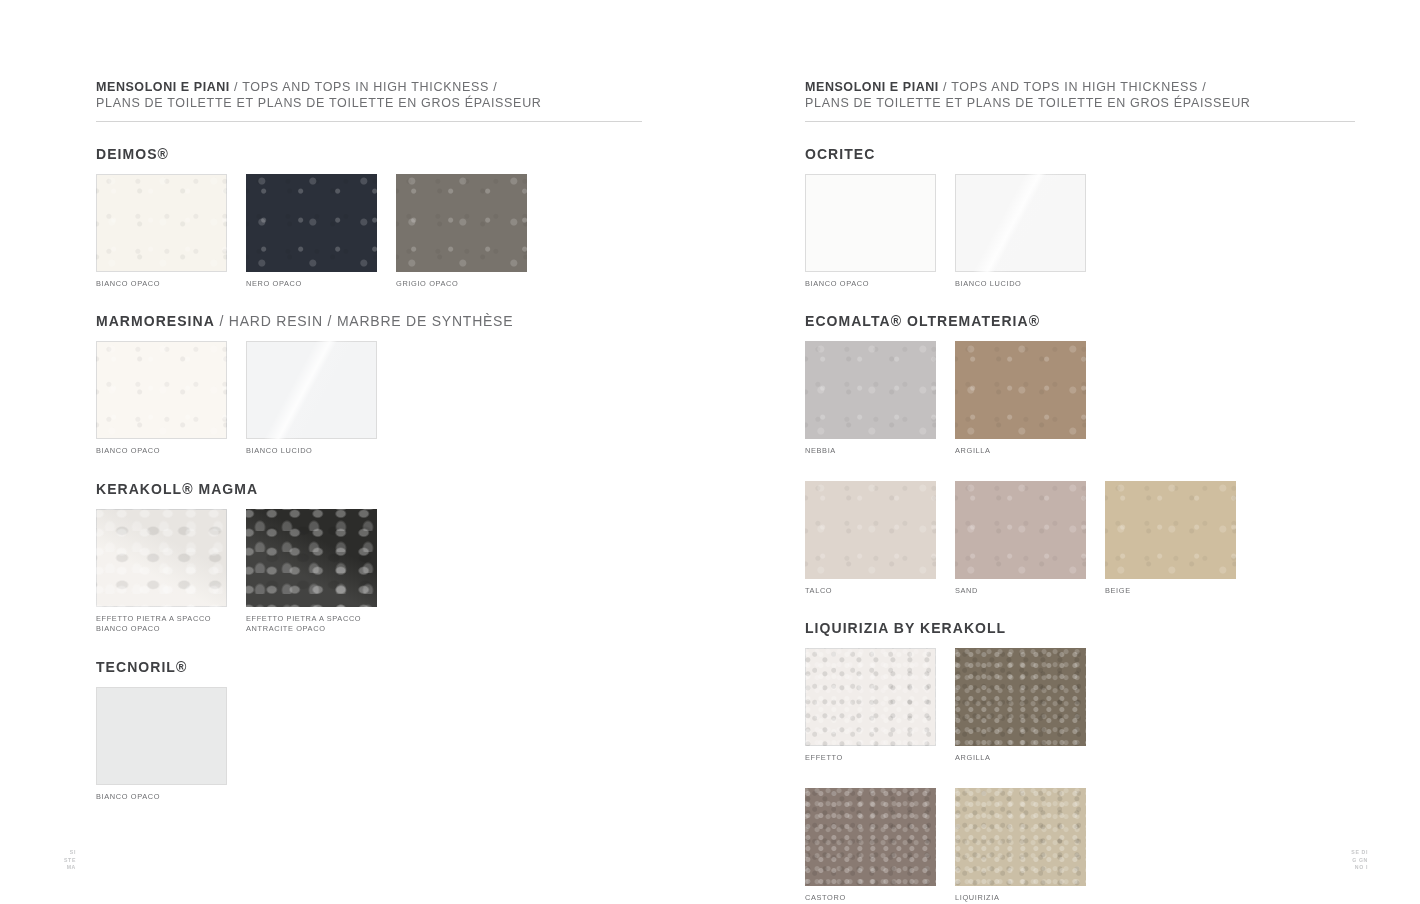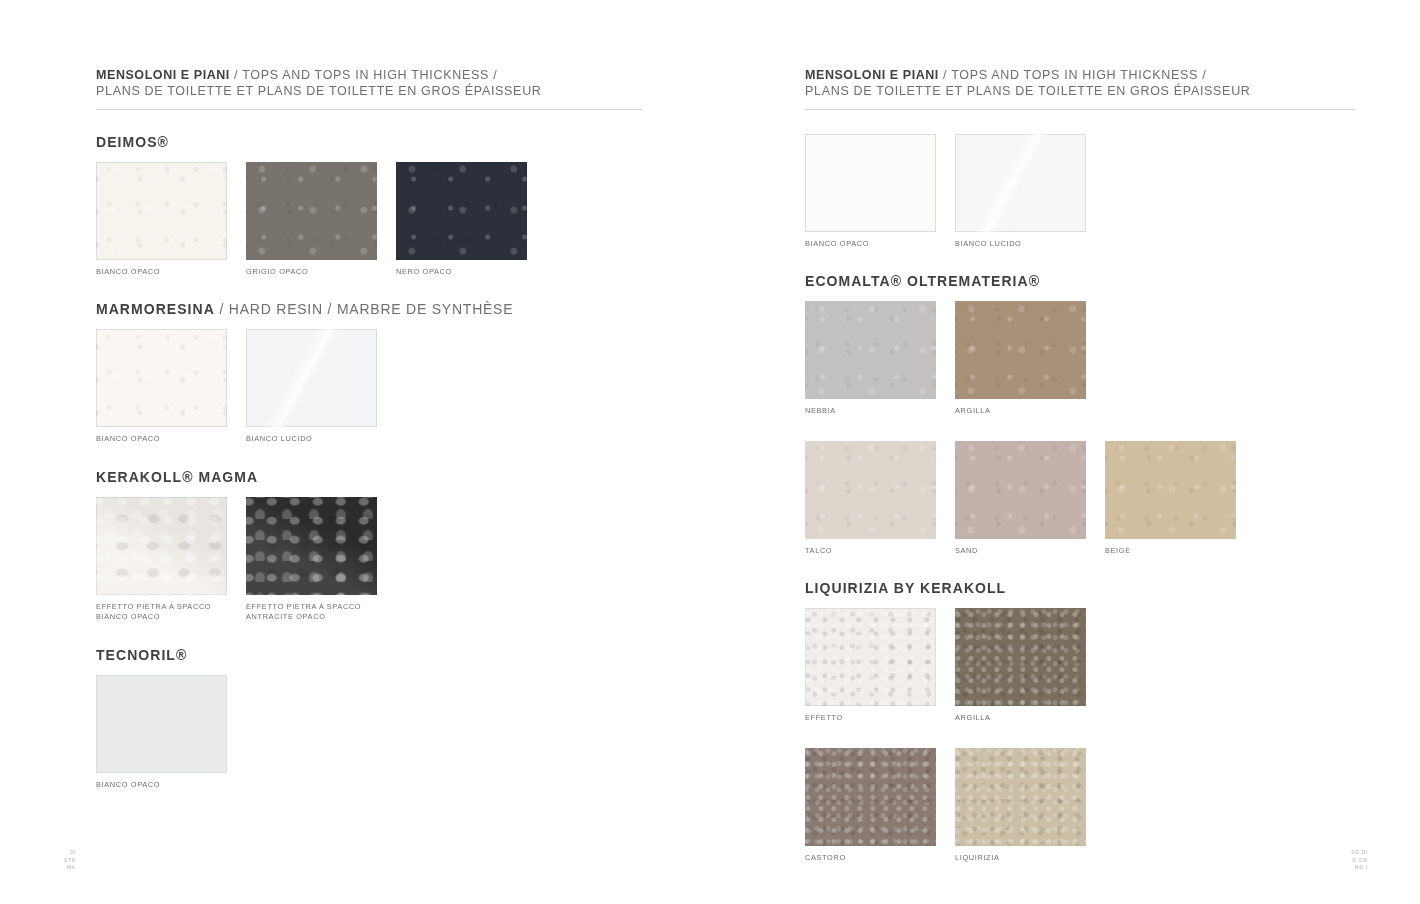--- a/index.html
+++ b/index.html
@@ -16,21 +16,21 @@
   }
 
   .page {
     position: relative;
     width: 1420px; height: 904px;
   }
 
   
   .column {
     position: absolute;
-    top: 68px;
+    top: 80px;
     width: 552px;
   }
   .column.left  { left: 96px; }
   .column.right { left: 805px; }
 
   
   .col-header {
     font-size: 12.5px;
     letter-spacing: 0.055em;
     line-height: 1.27;
@@ -168,26 +168,26 @@
     <div class="header-rule"></div>
     <div class="groups">
         <div class="group">
           <div class="group-title"><span>DEIMOS®</span></div>
           <div class="swatch-row">
             <div class="swatch-cell">
               <div class="swatch bordered grain-fine" style="background: rgb(247, 244, 237);"></div>
               <div class="caption">BIANCO OPACO</div>
             </div>
             <div class="swatch-cell">
+              <div class="swatch grain-fine" style="background: rgb(43, 48, 58);"></div>
+              <div class="caption">NERO OPACO</div>
+            </div>
+            <div class="swatch-cell">
               <div class="swatch grain-fine" style="background: rgb(120, 115, 108);"></div>
               <div class="caption">GRIGIO OPACO</div>
-            </div>
-            <div class="swatch-cell">
-              <div class="swatch grain-fine" style="background: rgb(43, 48, 58);"></div>
-              <div class="caption">NERO OPACO</div>
             </div>
           </div>
         </div>
         <div class="group">
           <div class="group-title"><span>MARMORESINA</span><span class="sub"> / HARD RESIN / MARBRE DE SYNTHÈSE</span></div>
           <div class="swatch-row">
             <div class="swatch-cell">
               <div class="swatch bordered grain-fine" style="background: rgb(250, 247, 242);"></div>
               <div class="caption">BIANCO OPACO</div>
             </div>
@@ -225,20 +225,21 @@
   </div>
 
   <div class="column right">
     <div class="col-header">
       <div><span class="strong">MENSOLONI E PIANI</span><span class="rest"> / TOPS AND TOPS IN HIGH THICKNESS /</span></div>
       <div class="rest">PLANS DE TOILETTE ET PLANS DE TOILETTE EN GROS ÉPAISSEUR</div>
     </div>
     <div class="header-rule"></div>
     <div class="groups">
         <div class="group">
+          <div class="group-title"><span>OCRITEC</span></div>
           <div class="swatch-row">
             <div class="swatch-cell">
               <div class="swatch bordered" style="background: rgb(251, 251, 250);"></div>
               <div class="caption">BIANCO OPACO</div>
             </div>
             <div class="swatch-cell">
               <div class="swatch bordered gloss" style="background: rgb(247, 247, 247);"></div>
               <div class="caption">BIANCO LUCIDO</div>
             </div>
           </div>

